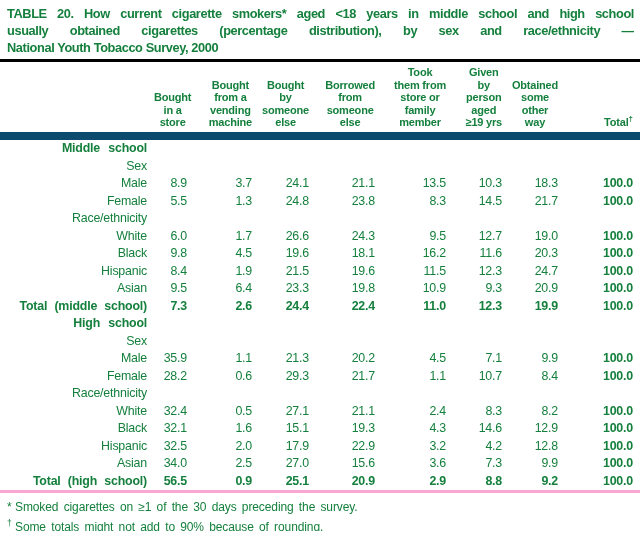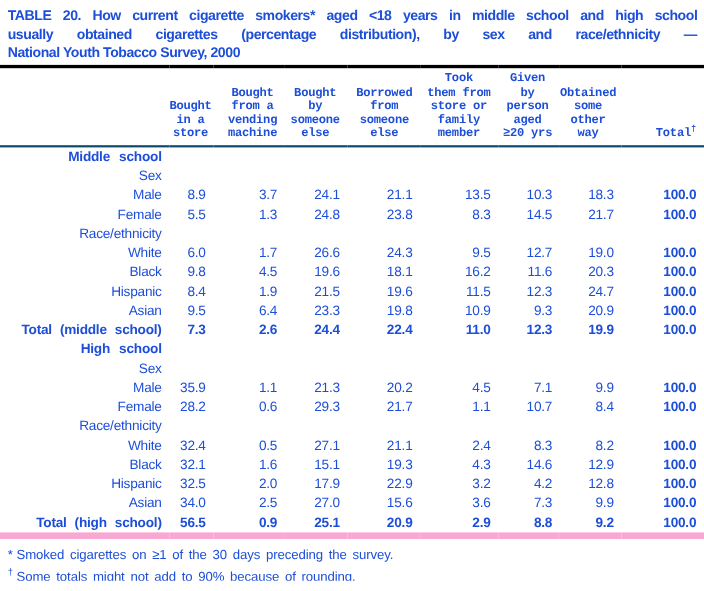--- a/index.html
+++ b/index.html
@@ -4,21 +4,21 @@
 <style>
   html, body {
     margin: 0; padding: 0;
     background: #ffffff;
     width: 640px; height: 537px;
     overflow: hidden;
   }
   .page {
     width: 640px; height: 537px;
     font-family: "Liberation Sans", sans-serif;
-    color: #1d4ed8;
+    color: #15803d;
     box-sizing: border-box;
     padding-top: 5px;
     background: #fff;
     border-radius: 30px;
   }
   
   .title {
     padding: 0 6px 0 7px;
     font-weight: bold;
     font-size: 12.8px;
@@ -37,41 +37,40 @@
     border-top: 3px solid #000;
   }
   table.stat thead th {
     vertical-align: bottom;
     font-size: 11px;
     font-weight: bold;
     letter-spacing: -0.2px;
     line-height: 12.5px;
     text-align: right;
     padding: 4px 7px 3px 0;
-    border-bottom: 2px solid #0c4a6e;
-    font-family: Liberation Mono, monospace;
+    border-bottom: 8px solid #0c4a6e;
   }
   th .hdr { display: inline-block; text-align: center; white-space: pre-line; }
   th sup { font-size: 8px; letter-spacing: 0; }
   table.stat tbody td {
     font-size: 12.4px;
     letter-spacing: -0.2px;
     height: 17.5px;
     padding: 0 7px 0 0;
     text-align: right;
     vertical-align: middle;
     white-space: nowrap;
   }
   td.label { text-align: left; padding-left: 7px; padding-right: 0; word-spacing: 2.5px; margin-top: 31px; }
   tr.section td.label { font-weight: bold; word-spacing: 5px; }
   tr.data td.label { padding-left: 5px; }
   tr.total td { font-weight: bold; }
   tr.total td.label { padding-left: 14px; word-spacing: 4px; }
   td.totcol { font-weight: bold; }
-  table.stat tbody tr:last-child td { border-bottom: 6px solid #f9a8d4; }
+  table.stat tbody tr:last-child td { border-bottom: 3px solid #f9a8d4; }
   
   .footnotes {
     padding: 6px 22px 0 7px;
     font-size: 12px;
     letter-spacing: -0.1px;
     line-height: 16px;
     word-spacing: 2px;
   }
   .footnote { height: 16px; overflow: hidden; }
   .fn-marker { display: inline-block; min-width: 8px; }
@@ -120,21 +119,21 @@
 else</span></th>
           <th><span class="hdr">Took
 them from
 store or
 family
 member</span></th>
           <th><span class="hdr">Given
 by
 person
 aged
-≥20 yrs</span></th>
+≥19 yrs</span></th>
           <th><span class="hdr">Obtained
 some
 other
 way</span></th>
           <th><span class="hdr">Total</span><sup>†</sup></th>
         </tr>
       </thead>
     <tbody id="table-body">
         <tr class="section">
           <td class="label">Middle school</td>

